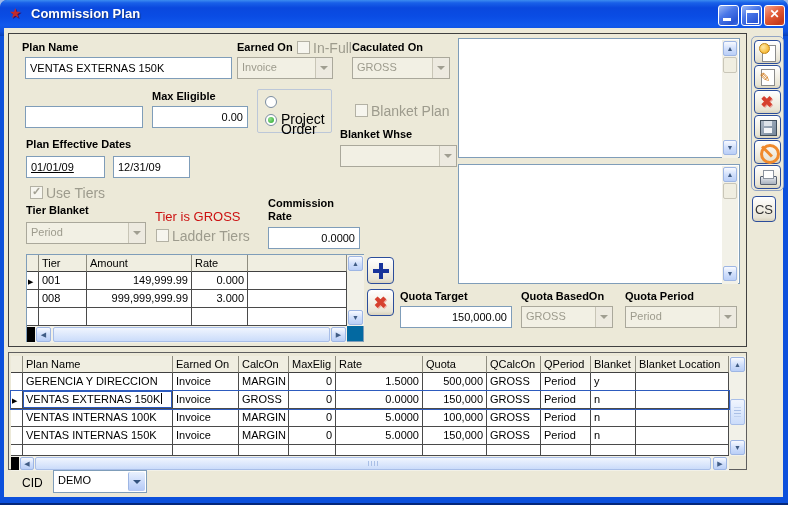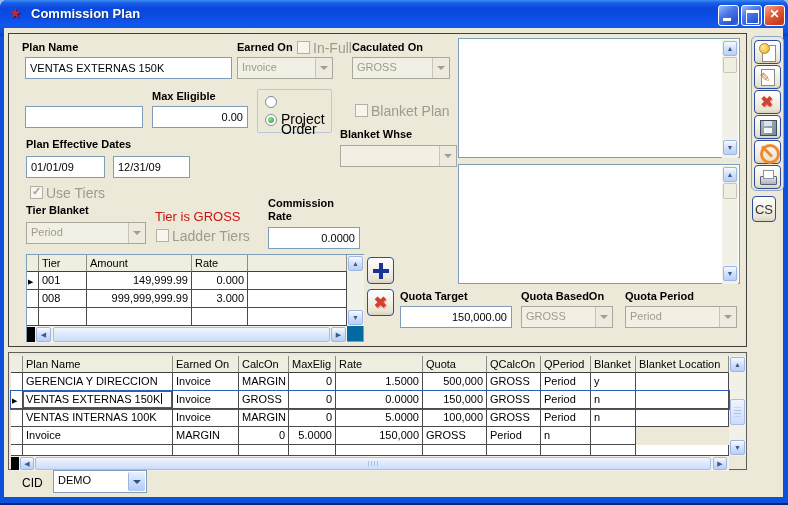--- a/index.html
+++ b/index.html
@@ -145,21 +145,21 @@
   <span class="glbl" style="left:371px;top:105px;">Blanket Plan</span>
   <span class="lbl" style="left:340px;top:128px;">Blanket Whse</span>
   <div class="dd" style="left:340px;top:145px;width:117px;height:22px;">
     <span class="val"></span>
     <span class="dbtn">
         <span class="chev"></span>
       </span>
   </div>
 
   <span class="lbl" style="left:26px;top:138px;">Plan Effective Dates</span>
-  <input class="tb" style="left: 26px; top: 156px; width: 79px; height: 22px;" value="01/01/09">
+  <input class="tb" style="left: 26px; top: 156px; width: 79px; height: 22px; text-decoration: underline;" value="01/01/09">
   <input class="tb" style="left: 113px; top: 156px; width: 77px; height: 22px;" value="12/31/09">
 
   <span class="cb chk" style="left:30px;top:186px;"></span>
   <span class="glbl" style="left:46px;top:187px;">Use Tiers</span>
 
   <span class="lbl" style="left:26px;top:204px;">Tier Blanket</span>
   <span class="redlbl" style="left:155px;top:209px;">Tier is GROSS</span>
   <span class="lbl" style="left:268px;top:197px;">Commission</span>
   <span class="lbl" style="left:268px;top:210px;">Rate</span>
   <div class="dd" style="left:26px;top:222px;width:120px;height:22px;">
@@ -324,20 +324,21 @@
           <div class="gc ar">0</div>
           <div class="gc ar">5.0000</div>
           <div class="gc ar">100,000</div>
           <div class="gc">GROSS</div>
           <div class="gc">Period</div>
           <div class="gc">n</div>
           <div class="gc"></div>
         </div>
         <div class="pg-grid pg-row">
           <div class="gc selc"></div>
+          <div class="gc">VENTAS INTERNAS 150K</div>
           <div class="gc">Invoice</div>
           <div class="gc">MARGIN</div>
           <div class="gc ar">0</div>
           <div class="gc ar">5.0000</div>
           <div class="gc ar">150,000</div>
           <div class="gc">GROSS</div>
           <div class="gc">Period</div>
           <div class="gc">n</div>
           <div class="gc"></div>
         </div>

